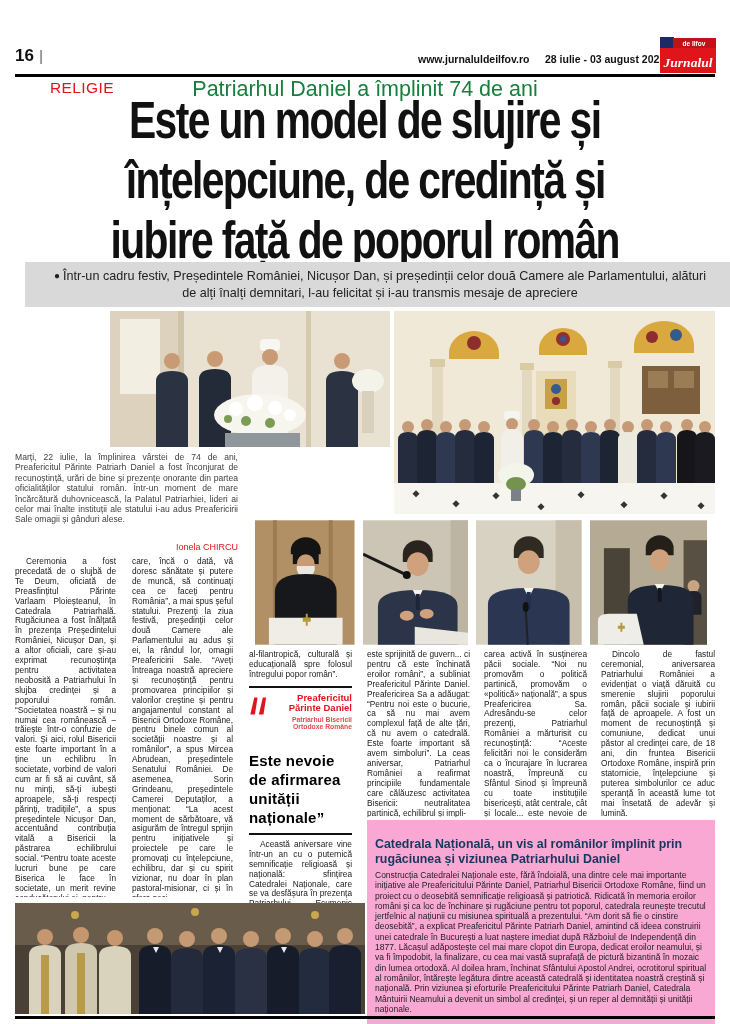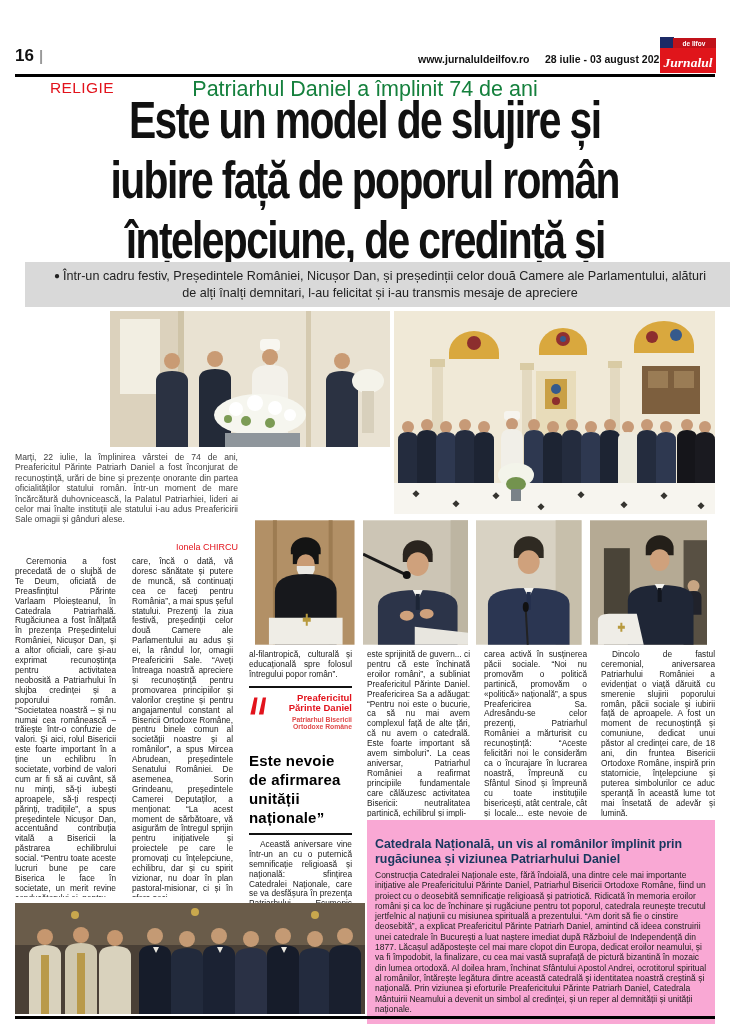--- a/index.html
+++ b/index.html
@@ -67,22 +67,22 @@
     <rect x="13" y="1" width="43" height="10" fill="#c1121a"></rect>
     <text x="34" y="9" text-anchor="middle" font-size="6.5" font-weight="bold" fill="#fff" font-family="Liberation Sans, sans-serif">de Ilfov</text>
     <rect x="0" y="11" width="56" height="25" fill="#e0151b"></rect>
     <text x="28" y="30" text-anchor="middle" font-size="13.5" font-weight="bold" font-style="italic" fill="#fff" font-family="Liberation Serif, serif">Jurnalul</text>
   </svg>
   <div class="abs header-rule"></div>
 
   <div class="abs kicker">Patriarhul Daniel a împlinit 74 de ani</div>
   <h1 class="abs headline" style="margin:0;">
     <span class="hl"><span>Este un model de slujire și</span></span>
+    <span class="hl"><span>înțelepciune, de credință și</span></span>
     <span class="hl"><span>iubire față de poporul român</span></span>
-    <span class="hl"><span>înțelepciune, de credință și</span></span>
   </h1>
 
   <div class="abs standfirst">
     <span class="bullet">●</span><span>Într-un cadru festiv, Președintele României, Nicușor Dan, și președinții celor două Camere ale Parlamentului, alături de alți înalți demnitari, l-au felicitat și i-au transmis mesaje de apreciere</span>
   </div>
 
   <svg class="abs ph photoA" width="280" height="136" viewBox="0 0 280 136">
     <rect width="280" height="136" fill="#e9e2d2"></rect>
     <rect width="70" height="136" fill="#dcd2bd"></rect>
     <rect x="10" y="8" width="40" height="75" fill="#f2eee2"></rect>

